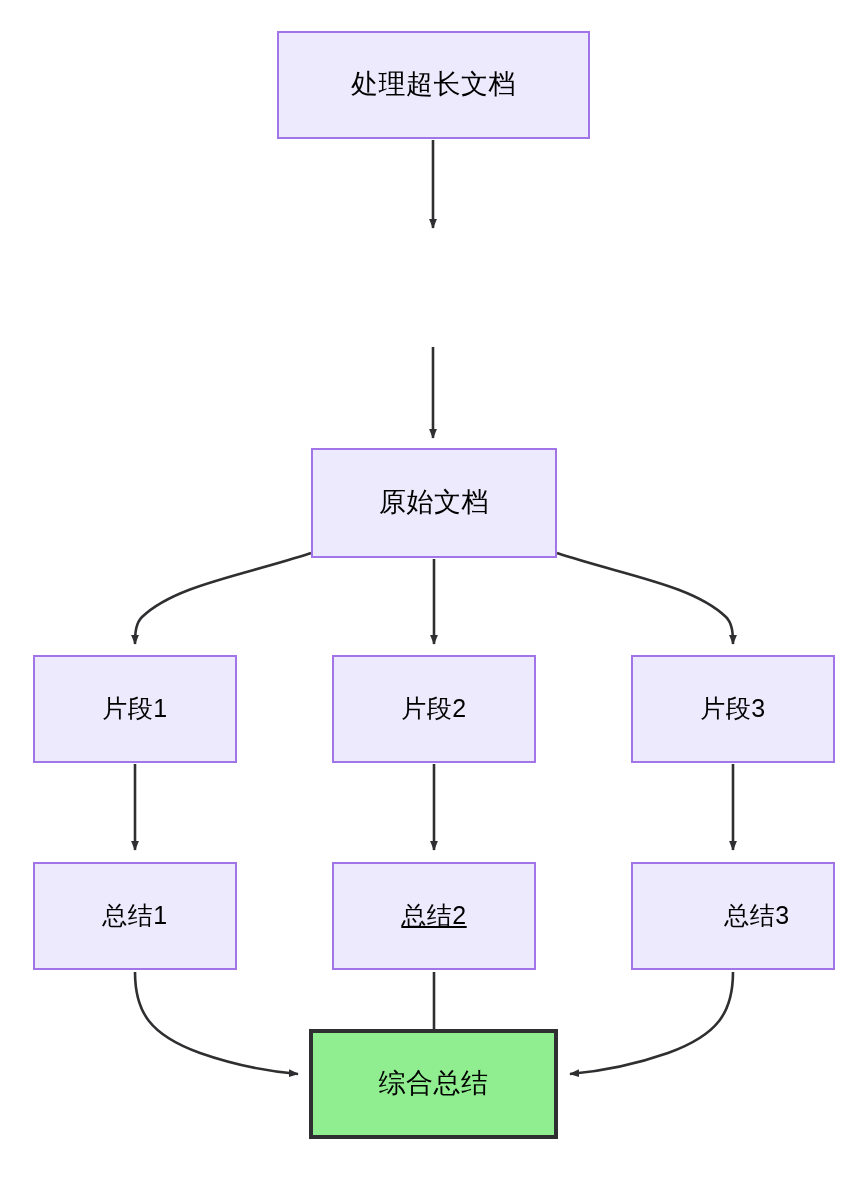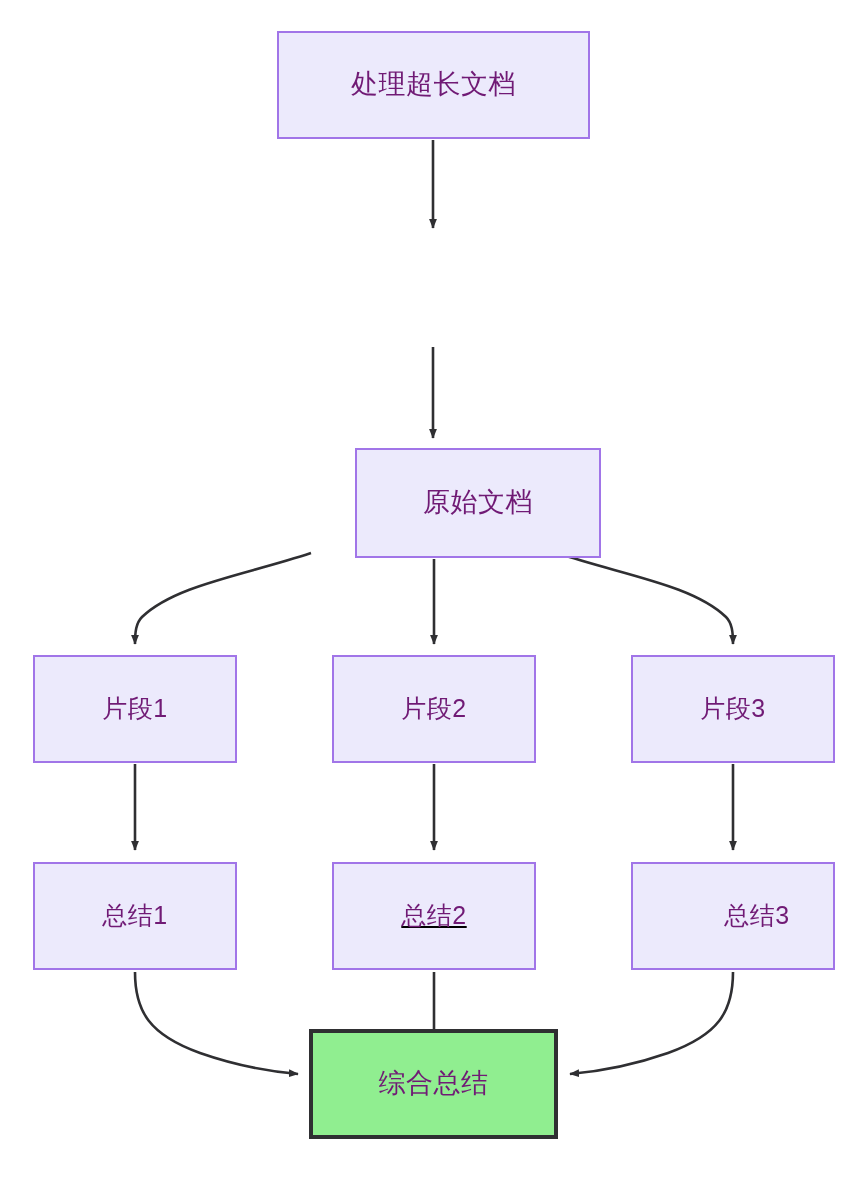--- a/index.html
+++ b/index.html
@@ -41,21 +41,21 @@
   }
   .node-strategy {
     background: #C0C0F8;
     border: 4px solid #2F2F32;
   }
   .node-final {
     background: #90EE90;
     border: 4px solid #2F2F32;
   }
   .node-label {
-    color: #701a75;
+    color: #000000;
     font-size: 27px;
     line-height: 1.1;
     letter-spacing: 0.5px;
     white-space: nowrap;
     font-weight: 400;
   }
   .node-label.small {
     font-size: 25px;
   }
 </style>
@@ -87,21 +87,21 @@
       <path d="M434,972 L434,1060"></path>
       <path d="M733,972 C733,1012 718,1035 668,1053 C628,1067 593,1072 570,1074"></path>
     </g>
   </svg>
 
   <div class="node-box node-default" style="left:277px; top:31px; width:313px; height:108px;">
     <span class="node-label">处理超长文档</span>
   </div>
 
 
-  <div class="node-box node-default" style="left:311px; top:448px; width:246px; height:110px;margin-left:44px;">
+  <div class="node-box node-default" style="left:311px; top:448px; width:246px; height:110px;">
     <span class="node-label">原始文档</span>
   </div>
 
   <div class="node-box node-default" style="left:33px; top:655px; width:204px; height:108px;">
     <span class="node-label small">片段1</span>
   </div>
 
   <div class="node-box node-default" style="left:332px; top:655px; width:204px; height:108px;text-align:right;">
     <span class="node-label small">片段2</span>
   </div>

